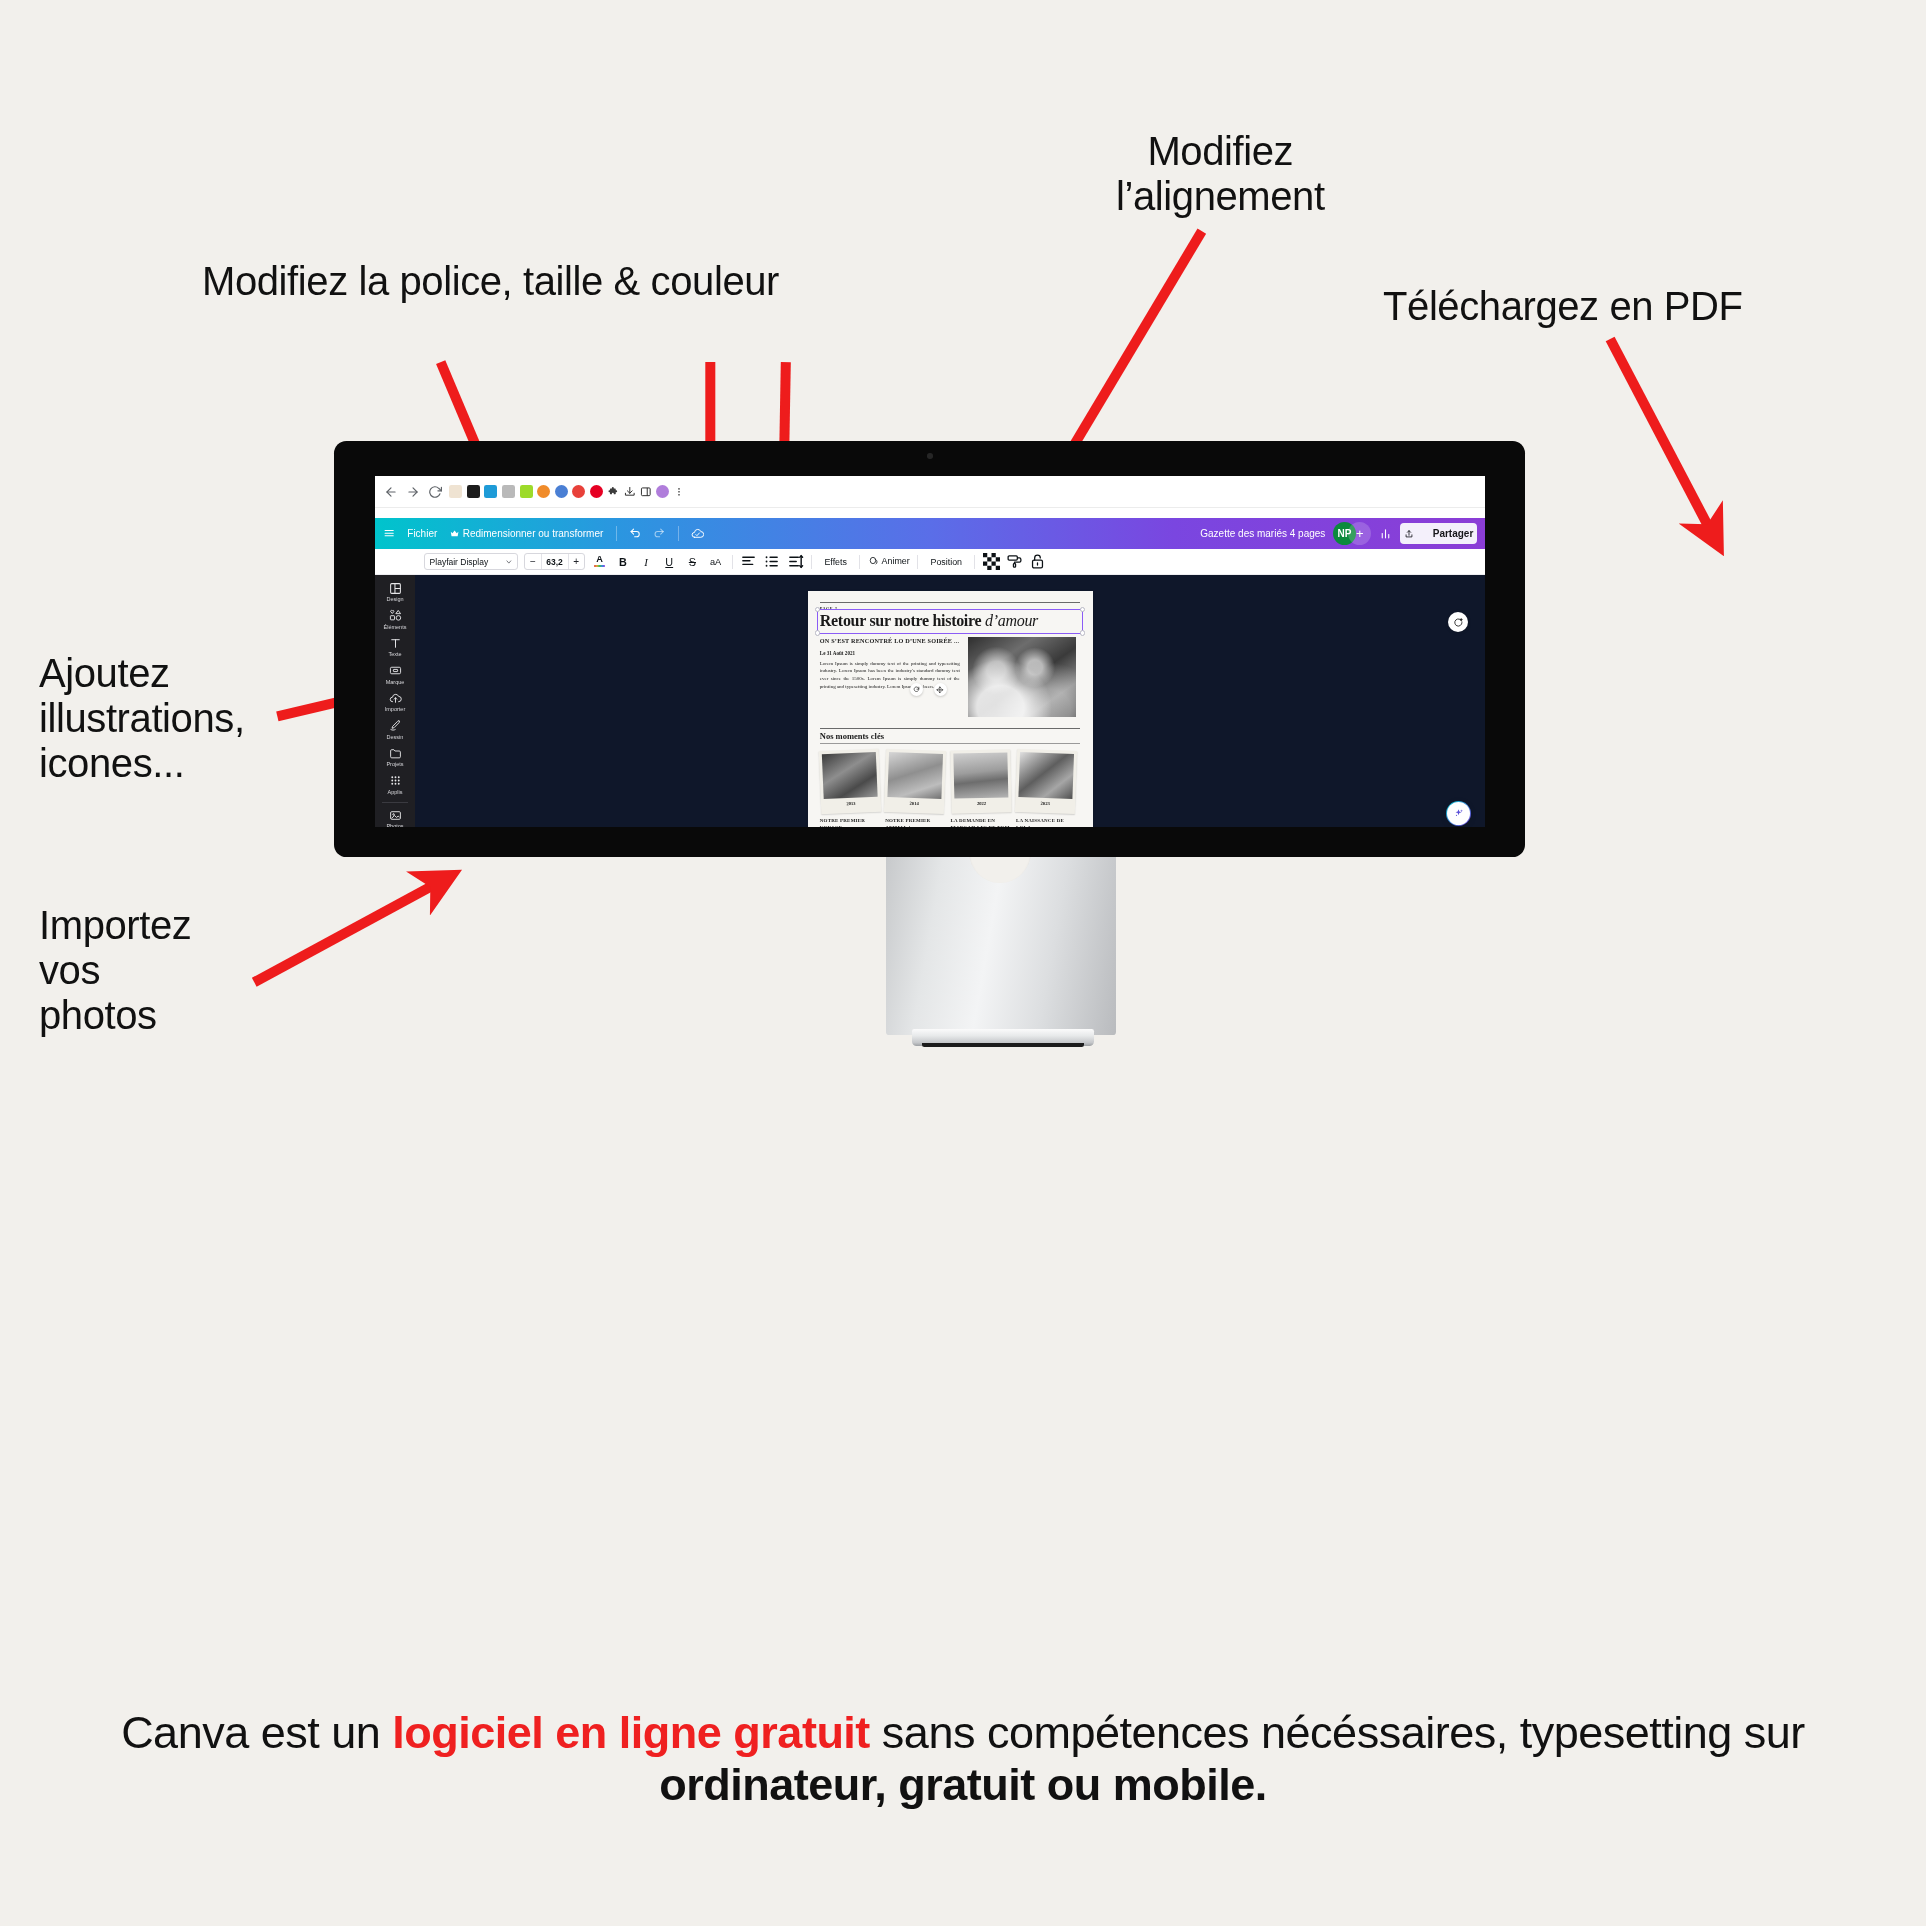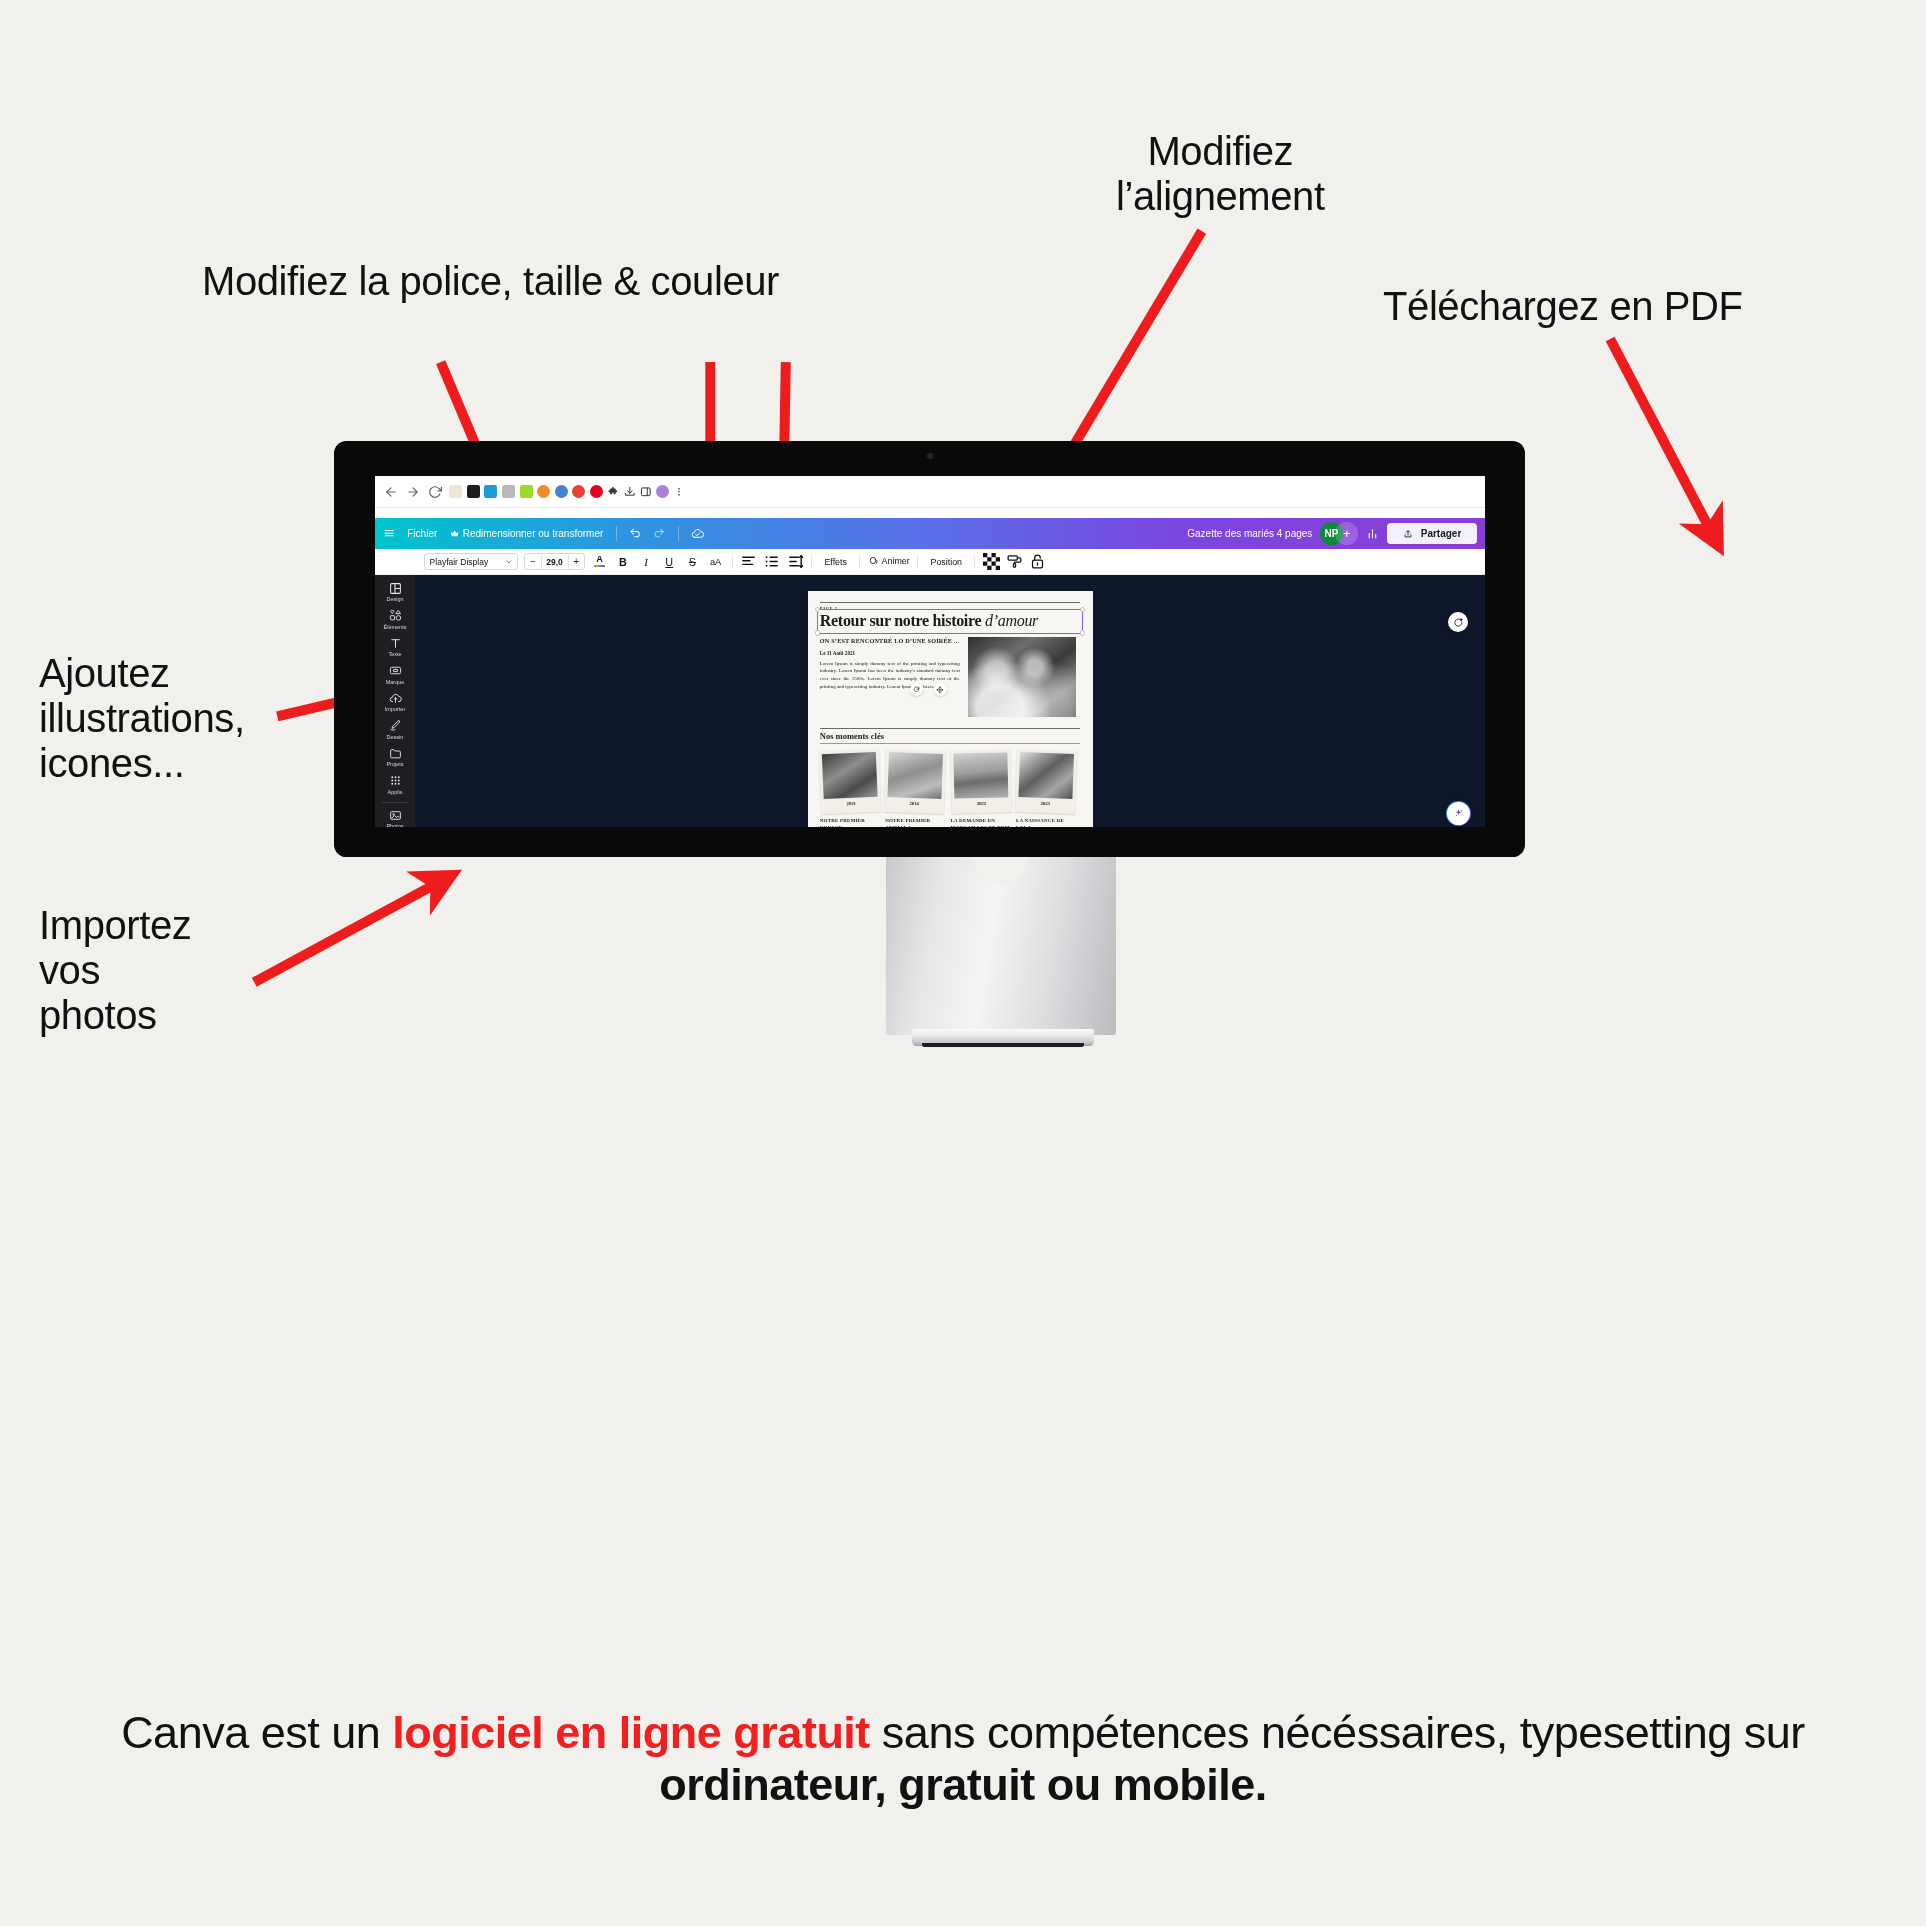--- a/index.html
+++ b/index.html
@@ -132,22 +132,22 @@
   }
   #avatar-add {
     width:23px; height:23px; border-radius:50%;
     background:rgba(255,255,255,.18);
     display:flex; align-items:center; justify-content:center;
     font-size:13px; color:#fff; margin-left:-7.7px;
   }
   #share-btn {
     background:#f4f0fb; color:#16161a;
     border-radius:3.9px; height:21.6px;
-    display:flex; align-items:center; gap:8px;
-    padding: 0 16px; font-size:10px; font-weight:600;
+    display:flex; align-items:center; gap:19px;
+    padding: 0 4px; font-size:10px; font-weight:600;
   }
 
   
   #canva-toolbar {
     height: 26px; background:#ffffff;
     display:flex; align-items:center; gap:6.2px;
     padding: 0 9.2px 0 49px;
     border-bottom: 0.8px solid #ededf0;
   }
   #font-select {
@@ -422,21 +422,21 @@
     <div id="canva-toolbar">
       <div id="font-select">
         <span>Playfair Display</span>
         <svg style="width:7.7px;height:7.7px;color:#52555c;flex:0 0 auto" viewBox="0 0 24 24" fill="none" stroke="currentColor" stroke-width="2.4" stroke-linecap="round" stroke-linejoin="round">
             <polyline points="6 9 12 16 18 9"></polyline>
           </svg>
       </div>
 
       <div id="size-group">
         <div class="size-btn">−</div>
-        <div id="size-val">29,0</div>
+        <div id="size-val">63,2</div>
         <div class="size-btn">+</div>
       </div>
 
       <div class="tb-ico" style="flex-direction:column;gap:0.8px">
         <span style="font-size:9.2px;line-height:7.7px;font-weight:600;color:#0d1216">A</span>
         <span style="width:11.6px;height:2.3px;background:linear-gradient(90deg,#e03b3b,#e5a33b,#3fbf55,#3b8be0,#9a3be0);border-radius:0.8px"></span>
       </div>
 
       <div class="tb-ico" style="font-weight:800">B</div>
       <div class="tb-ico" style="font-style:italic;font-family:'Liberation Serif',serif">I</div>

